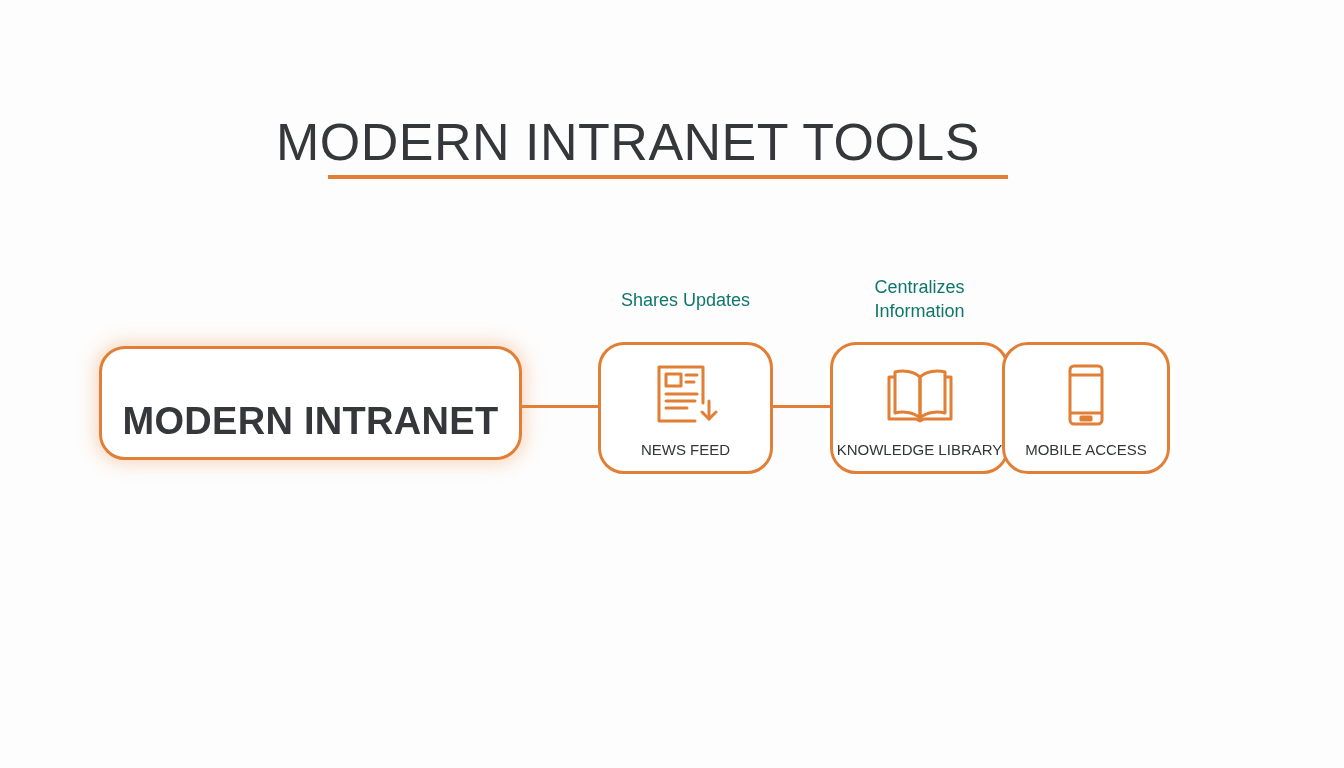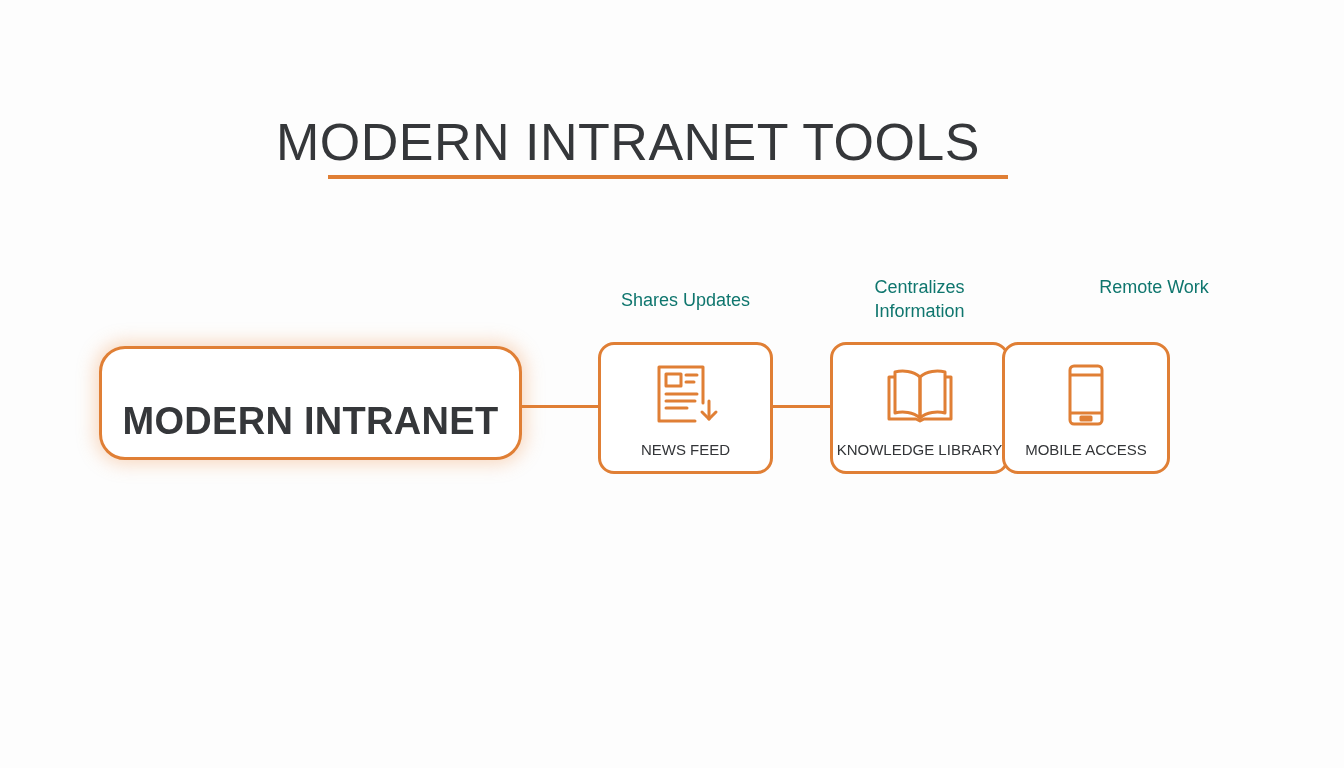--- a/index.html
+++ b/index.html
@@ -13,21 +13,21 @@
     position:absolute; left:0; width:1256px; top:112px;
     text-align:center; font-weight:normal; font-size:52px; letter-spacing:0.5px;
     color:#35373a;
   }
   .title-underline {
     position:absolute; left:328px; top:175px; width:680px; height:4px;
     background:#e07f35;
   }
   .box {
     position:absolute; box-sizing:border-box;
-    border:3px solid #e07f35; border-radius:16px; background:#fff;
+    border:3px solid #e07f35; border-radius:26px; background:#fff;
   }
   .main-box {
     left:99px; top:346px; width:423px; height:114px; border-radius:26px;
     box-shadow:0 0 18px 4px rgba(240,150,80,0.35);
     display:flex; align-items:center; justify-content:center;
   }
   .main-label { font-weight:bold; font-size:38px; color:#35373a; letter-spacing:0.3px;margin-top:36px; }
   .connector { position:absolute; height:3px; background:#e07f35; top:405px; }
   .tool-box { top:342px; height:132px; }
   .tool-icon { position:absolute; left:50%; transform:translateX(-50%); top:18px; }
@@ -80,21 +80,20 @@
     <g fill="none" stroke="#e07f35" stroke-width="3" stroke-linejoin="round">
       <path d="M35 14 C28 8 18 7 10 9 V50 C18 48 28 49 35 55 Z"></path>
       <path d="M35 14 C42 8 52 7 60 9 V50 C52 48 42 49 35 55 Z"></path>
       <path d="M10 14 H4 V56 H31 L35 58 L39 56 H66 V14 H60"></path>
     </g>
   </svg>
   <div class="tool-label">KNOWLEDGE LIBRARY</div>
 </div>
 
 <div class="caption" style="left:1065px;width:178px;top:275px;">
-  <div>Remote Work</div>
 </div>
 <div class="box tool-box" style="left:1002px;width:168px;">
   <svg class="tool-icon" width="40" height="64" viewBox="0 0 40 64">
     <g fill="none" stroke="#e07f35" stroke-width="3" stroke-linejoin="round">
       <rect x="4" y="3" width="32" height="58" rx="4"></rect>
       <line x1="4" y1="12" x2="36" y2="12"></line>
       <line x1="4" y1="50" x2="36" y2="50"></line>
       <rect x="15" y="54" width="10" height="3"></rect>
     </g>
   </svg>

